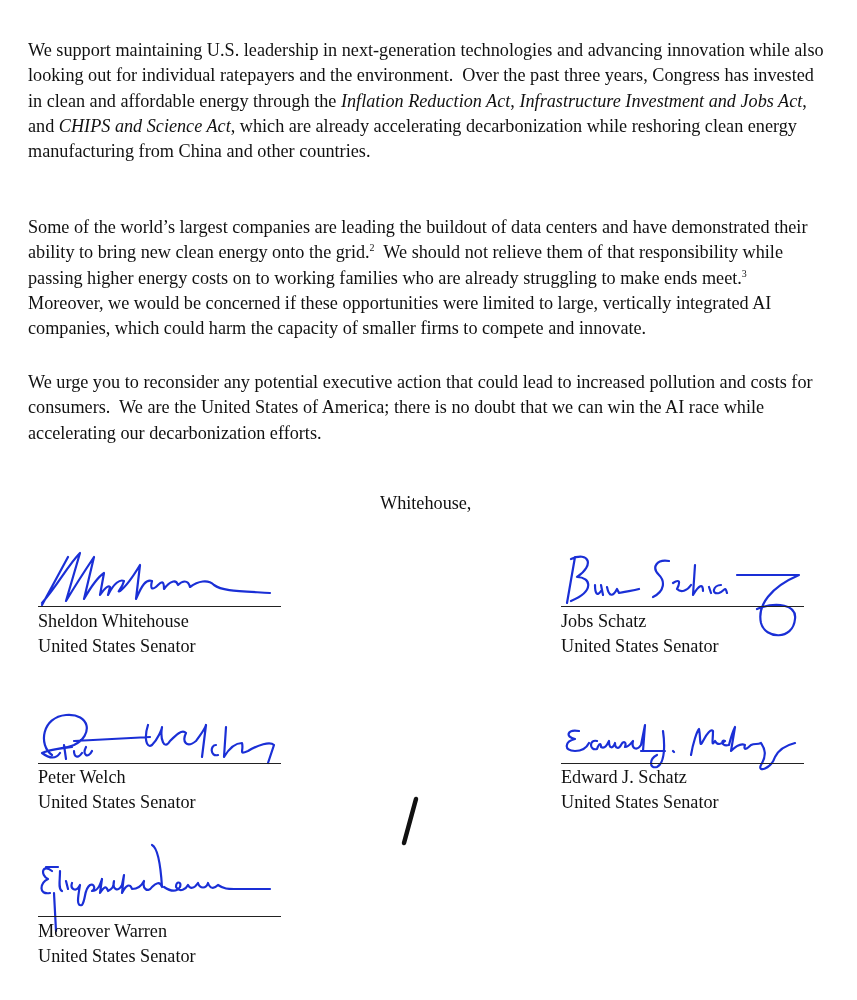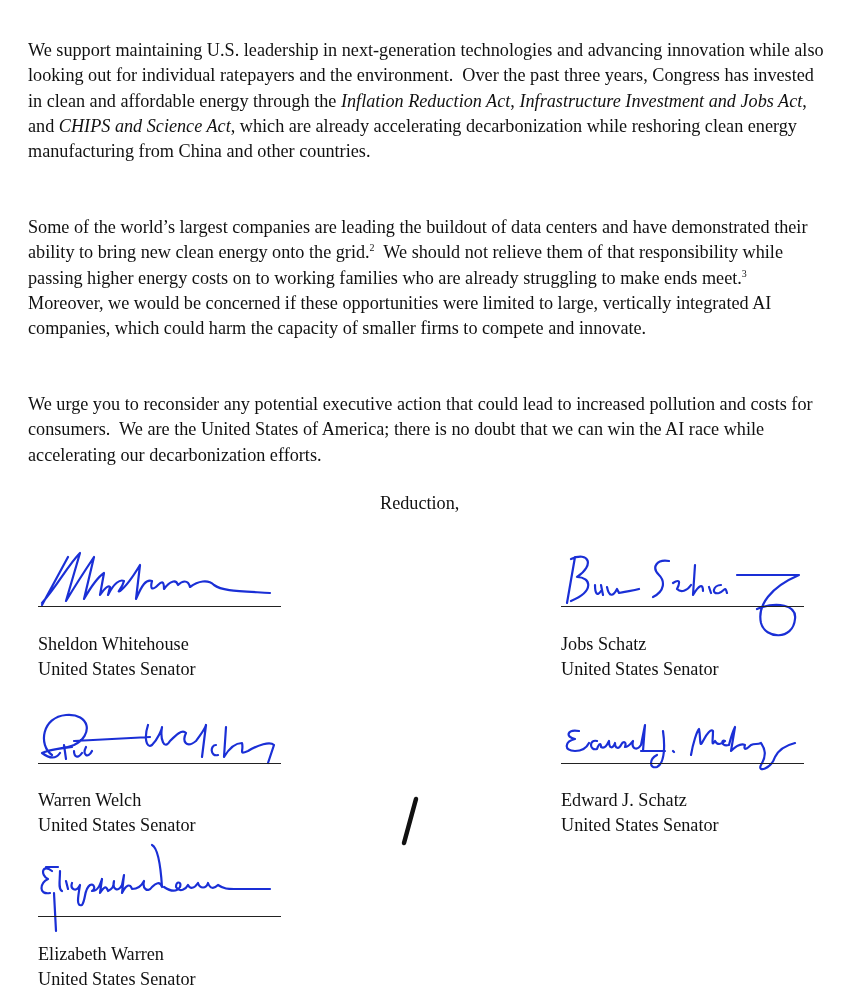--- a/index.html
+++ b/index.html
@@ -4,33 +4,33 @@
 <style>
   html, body { margin: 0; padding: 0; background: #ffffff; }
   body { width: 857px; height: 1000px; position: relative; overflow: hidden;
          font-family: "Liberation Serif", "DejaVu Serif", serif; color: #111; }
   .para { position: absolute; left: 28px; width: 800px; font-size: 18.2px; line-height: 25.3px; margin: 0; }
   .para i { font-style: italic; }
   sup { font-size: 10px; line-height: 0; vertical-align: super; }
   .sincerely { position: absolute; left: 380px; top: 493px; font-size: 18.2px; }
   .sig { position: absolute; width: 245px; }
   .sig .line { position: absolute; left: 0; width: 243px; height: 0; border-top: 1.5px solid #222; }
-  .sig .name, .sig .title { position: absolute; left: 0; font-size: 18.2px; white-space: nowrap; margin-top: 23px; }
+  .sig .name, .sig .title { position: absolute; left: 0; font-size: 18.2px; white-space: nowrap; }
   .sig svg { position: absolute; overflow: visible; }
   .sig path { fill: none; stroke: #1a2fd6; stroke-width: 2.2; stroke-linecap: round; stroke-linejoin: round; }
   .mark { position: absolute; left: 396px; top: 795px; }
 </style>
 </head>
 <body>
 
 <p class="para" style="top:38px"><span>We support maintaining U.S. leadership in next-generation technologies and advancing innovation while also looking out for individual ratepayers and the environment.&nbsp; Over the past three years, Congress has invested in clean and affordable energy through the </span><i>Inflation Reduction Act</i><span>, </span><i>Infrastructure Investment and Jobs Act</i><span>, and </span><i>CHIPS and Science Act</i><span>, which are already accelerating decarbonization while reshoring clean energy manufacturing from China and other countries.</span></p>
 <p class="para" style="top:215px"><span>Some of the world’s largest companies are leading the buildout of data centers and have demonstrated their ability to bring new clean energy onto the grid.</span><sup>2</sup><span>&nbsp; We should not relieve them of that responsibility while passing higher energy costs on to working families who are already struggling to make ends meet.</span><sup>3</sup><span>&nbsp; Moreover, we would be concerned if these opportunities were limited to large, vertically integrated AI companies, which could harm the capacity of smaller firms to compete and innovate.</span></p>
-<p class="para" style="top:392px"><span>We urge you to reconsider any potential executive action that could lead to increased pollution and costs for consumers.&nbsp; We are the United States of America; there is no doubt that we can win the AI race while accelerating our decarbonization efforts.</span></p>
+<p class="para" style="top:370px"><span>We urge you to reconsider any potential executive action that could lead to increased pollution and costs for consumers.&nbsp; We are the United States of America; there is no doubt that we can win the AI race while accelerating our decarbonization efforts.</span></p>
 
-<div class="sincerely">Reduction,</div>
+<div class="sincerely">Whitehouse,</div>
 
 <div class="sig" style="left:38px; top:545px;">
   <svg width="245" height="62" style="left:0;top:0">
     <path d="M30 12 L4 60 M4 58 C20 40 30 20 42 8 L28 56 C40 36 48 24 56 12 L46 54 C54 40 60 32 66 28 L62 50 C66 44 70 40 72 42 L70 50 C76 38 82 34 86 36 C84 44 78 48 82 46 C90 40 96 30 102 20 L98 54 C104 40 108 34 114 36 C112 44 114 46 120 40 C124 36 126 36 126 44 C132 36 138 34 140 40 C144 36 150 34 152 42 C160 36 170 34 176 40 C184 46 200 46 232 48"></path>
   </svg>
   <div class="line" style="top:61px"></div>
   <div class="name" style="top:66px">Sheldon Whitehouse</div>
   <div class="title" style="top:91px">United States Senator</div>
 </div>
 
@@ -41,37 +41,37 @@
   <div class="line" style="top:61px"></div>
   <div class="name" style="top:66px">Jobs Schatz</div>
   <div class="title" style="top:91px">United States Senator</div>
 </div>
 
 <div class="sig" style="left:38px; top:705px;">
   <svg width="245" height="62" style="left:0;top:0">
     <path d="M14 50 C0 40 4 12 28 10 C52 8 56 30 36 40 C26 44 12 44 4 48 C12 54 18 54 22 48 M26 40 L28 54 M20 44 L34 42 M36 46 C36 52 40 54 44 48 M48 42 C44 50 50 54 54 46 M36 36 L112 32 M110 20 C106 32 108 44 114 40 C120 34 124 24 124 22 C122 34 126 46 132 36 C138 30 144 24 148 28 C144 36 148 44 158 36 C162 30 166 26 168 20 L164 52 M178 40 C172 40 172 52 180 50 M188 22 L186 52 C192 42 198 38 204 38 C206 46 200 50 210 46 C220 40 232 36 236 40 L230 58"></path>
   </svg>
   <div class="line" style="top:58px"></div>
-  <div class="name" style="top:62px">Warren Welch</div>
+  <div class="name" style="top:62px">Peter Welch</div>
   <div class="title" style="top:87px">United States Senator</div>
 </div>
 
 <div class="sig" style="left:561px; top:705px;">
   <svg width="245" height="75" style="left:0;top:0">
     <path d="M18 26 C6 24 4 32 14 34 C4 36 2 46 14 46 C22 46 26 42 28 38 M36 36 C28 34 28 46 36 44 C38 38 40 38 40 42 C44 44 46 40 48 36 C48 44 52 44 54 38 C54 44 58 44 60 40 C62 36 66 36 64 42 C68 42 70 38 72 36 C70 44 76 46 80 40 L84 20 L82 46 M80 46 L104 46 M102 26 C104 40 104 58 96 62 C88 64 88 54 96 50 M112 46 L113 47 M130 50 C132 38 136 26 138 24 C140 34 138 44 142 36 C146 28 150 24 152 26 C152 36 150 42 154 36 C156 40 160 40 164 36 C160 34 160 42 168 40 C170 32 172 26 174 22 L170 46 C176 40 180 38 184 40 C182 46 186 44 190 40 C194 38 196 40 200 38 C204 44 206 50 200 60 C196 68 210 64 214 52 C218 44 226 40 234 38"></path>
   </svg>
   <div class="line" style="top:58px"></div>
   <div class="name" style="top:62px">Edward J. Schatz</div>
   <div class="title" style="top:87px">United States Senator</div>
 </div>
 
 <div class="sig" style="left:38px; top:845px;">
   <svg width="245" height="80" style="left:0;top:0">
     <path d="M14 26 C4 18 2 30 10 34 C2 38 0 50 12 48 M8 22 L20 22 M22 26 C22 36 20 44 24 46 M28 36 L30 44 M34 38 C32 44 38 48 42 40 C40 52 38 62 44 60 C48 54 46 44 52 40 C56 38 58 44 54 46 C60 46 62 40 64 34 L62 48 C66 42 68 40 70 46 C74 44 76 42 76 36 C74 44 80 48 84 40 L86 30 L84 48 C88 40 92 38 94 44 C100 44 104 40 106 36 C104 44 110 48 114 42 C118 38 122 36 124 42 C122 10 118 2 114 0 M126 42 C132 46 138 48 142 42 C144 36 138 36 138 42 C142 48 148 44 150 40 C152 44 156 44 160 38 C162 44 168 44 170 38 C172 44 176 44 180 40 C186 44 190 44 196 44 L232 44 M16 48 L18 86"></path>
   </svg>
   <div class="line" style="top:71px"></div>
-  <div class="name" style="top:76px">Elizabeth Warren</div>
+  <div class="name" style="top:76px">Moreover Warren</div>
   <div class="title" style="top:101px">United States Senator</div>
 </div>
 
 <svg class="mark" width="30" height="52">
   <path d="M20 4 L8 48" fill="none" stroke="#111" stroke-width="4.5" stroke-linecap="round"></path>
 </svg>
 
 </body></html>

